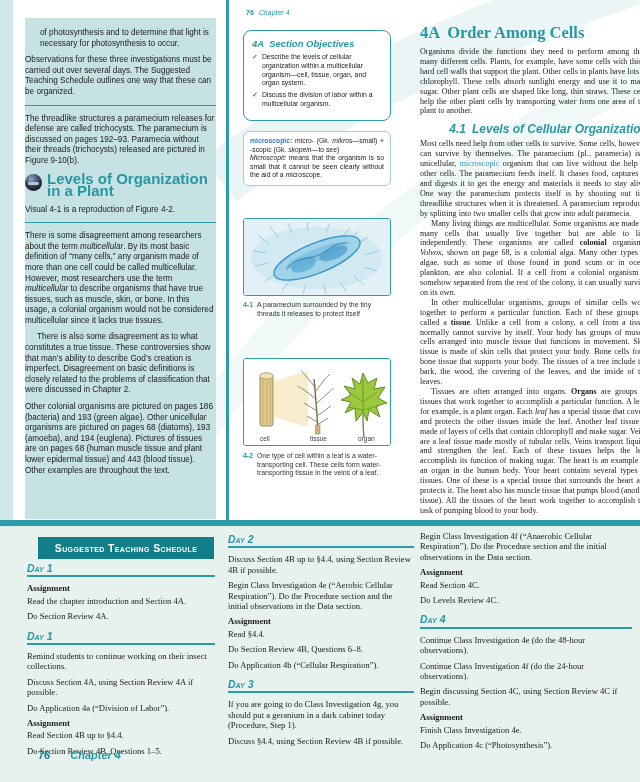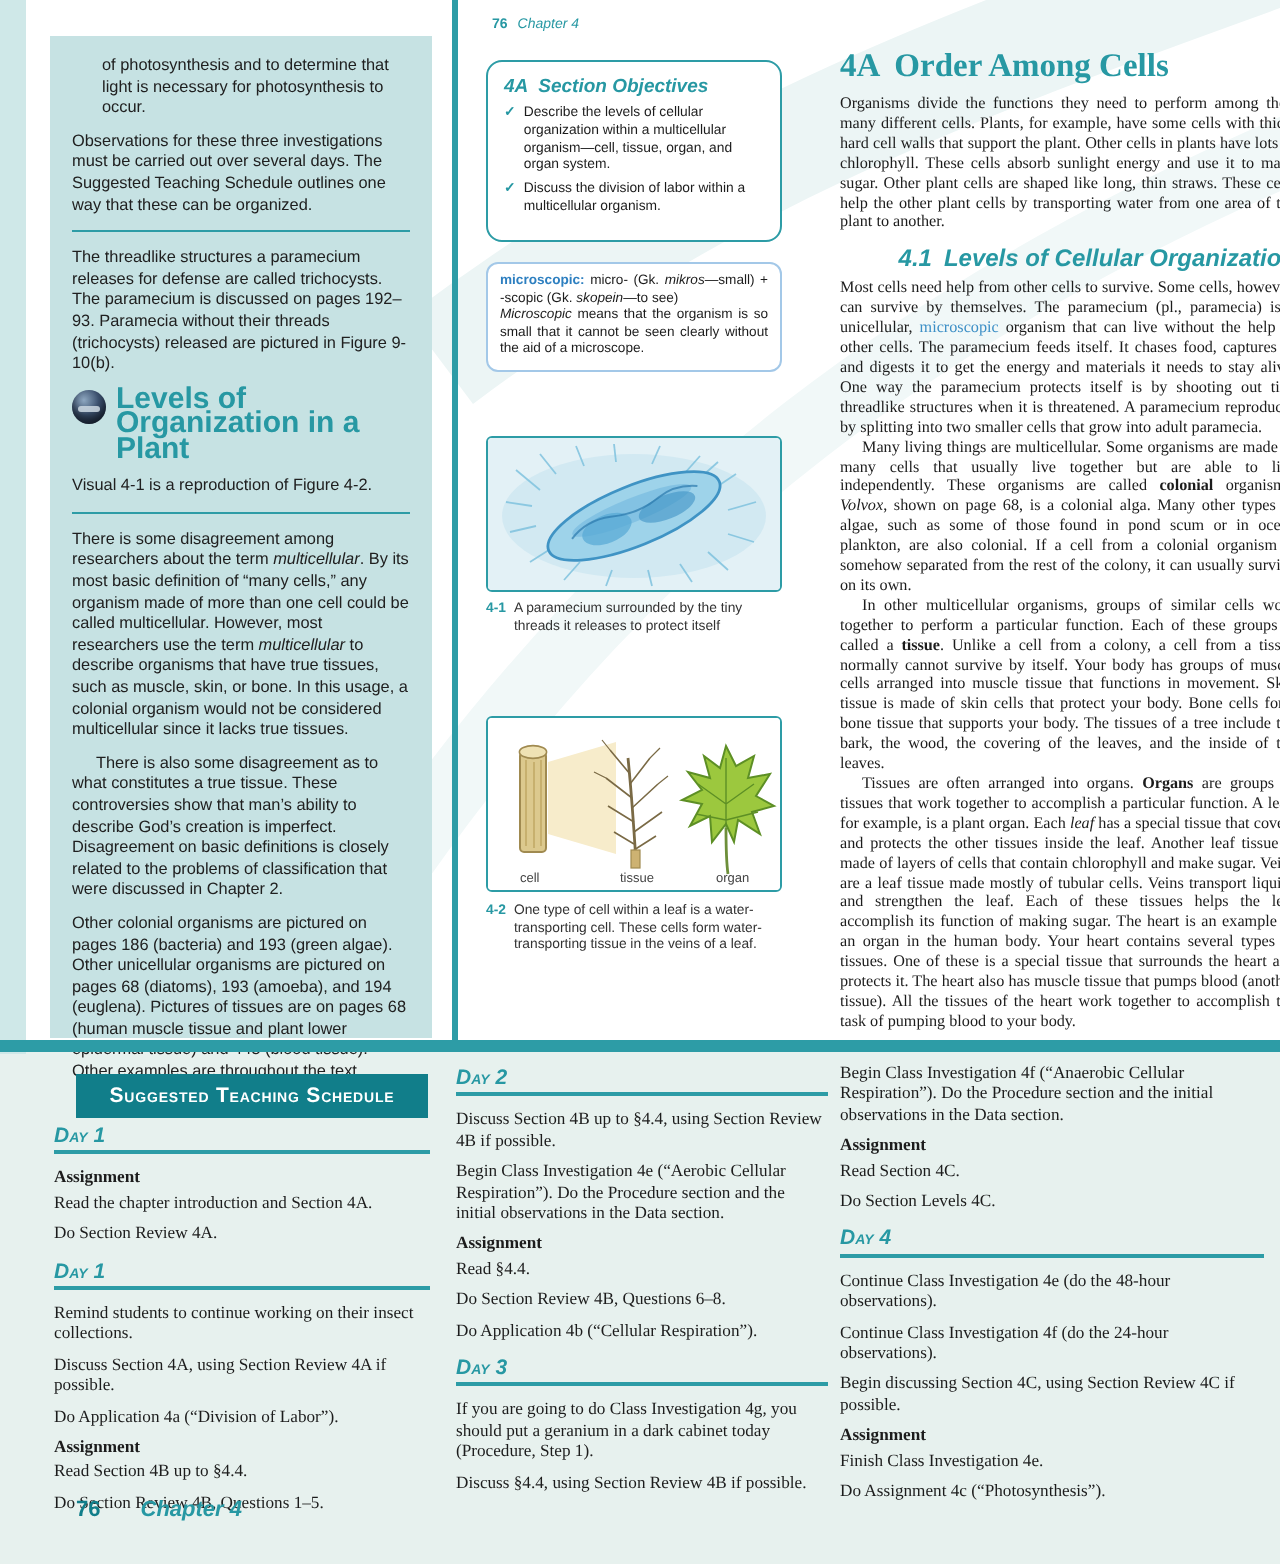--- a/index.html
+++ b/index.html
@@ -13,21 +13,21 @@
         font-family:"Liberation Sans",sans-serif;color:var(--bodyText);}
   .abs{position:absolute;}
   
   .left-strip{left:0;top:0;width:13px;height:527px;background:var(--stripBg);z-index:1;}
   .swoosh{left:0;top:0;z-index:0;}
   .v-divider{left:226px;top:0;width:2.5px;height:520px;background:var(--rule);z-index:2;}
   .h-band{left:0;top:520px;width:640px;height:5.5px;background:var(--rule);z-index:2;}
   .bottom-bg{left:0;top:525px;width:640px;height:257px;background:var(--scheduleBg);z-index:0;}
   
   .sidebar{left:25px;top:18px;width:191px;height:501px;background:var(--sidebarBg);
-           padding:10px 11px;box-sizing:border-box;z-index:1;
+           padding:10px 0;box-sizing:border-box;z-index:1;
            font-size:8.2px;line-height:10.6px;color:#202020;}
   .sidebar p{margin:0 0 6px 0;}
   .hang{padding-left:15px;}
   .tindent{text-indent:12px;}
   .srule{border:none;border-top:1.8px solid var(--rule);margin:7px 0 8px 0;}
   .sb-head{display:flex;gap:5px;align-items:flex-start;margin:6px 0 7px 0;
            color:var(--accent);font-weight:bold;font-size:15px;line-height:12.5px;}
   .globe{flex:0 0 17px;width:17px;height:17px;border-radius:50%;
          background:radial-gradient(circle at 35% 30%,#8ea7c0 0%,#3d5270 45%,#141f33 100%);
          box-shadow:inset 0 -4px 4px rgba(0,0,0,.45);position:relative;top:1px;}
@@ -249,27 +249,27 @@
     <p class="si">Do Application 4b (“Cellular Respiration”).</p>
     <div class="day-head">Day 3</div>
     <p class="si">If you are going to do Class Investigation 4g, you should put a geranium in a dark cabinet today (Procedure, Step 1).</p>
     <p class="si">Discuss §4.4, using Section Review 4B if possible.</p>
   </div>
 
   <div class="abs sched-col sc3">
     <p class="si">Begin Class Investigation 4f (“Anaerobic Cellular Respiration”). Do the Procedure section and the initial observations in the Data section.</p>
     <p class="si bold">Assignment</p>
     <p class="si">Read Section 4C.</p>
-    <p class="si">Do Section Levels 4C.</p>
+    <p class="si">Do Levels Review 4C.</p>
     <div class="day-head">Day 4</div>
     <p class="si">Continue Class Investigation 4e (do the 48-hour observations).</p>
     <p class="si">Continue Class Investigation 4f (do the 24-hour observations).</p>
     <p class="si">Begin discussing Section 4C, using Section Review 4C if possible.</p>
     <p class="si bold">Assignment</p>
     <p class="si">Finish Class Investigation 4e.</p>
-    <p class="si">Do Assignment 4c (“Photosynthesis”).</p>
+    <p class="si">Do Application 4c (“Photosynthesis”).</p>
   </div>
 
   <footer class="abs footer">
     <span class="num">76</span><span class="chap">Chapter 4</span>
   </footer>
 
 </div>
 
 </body></html>

